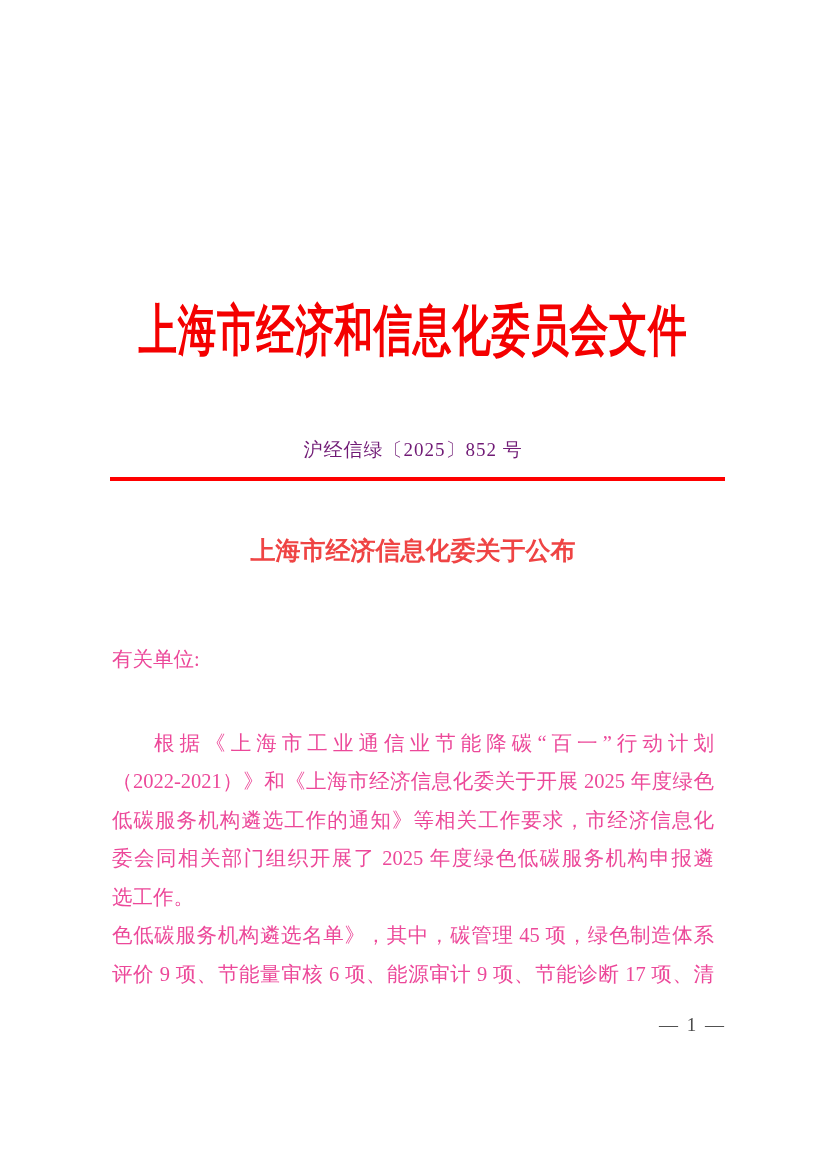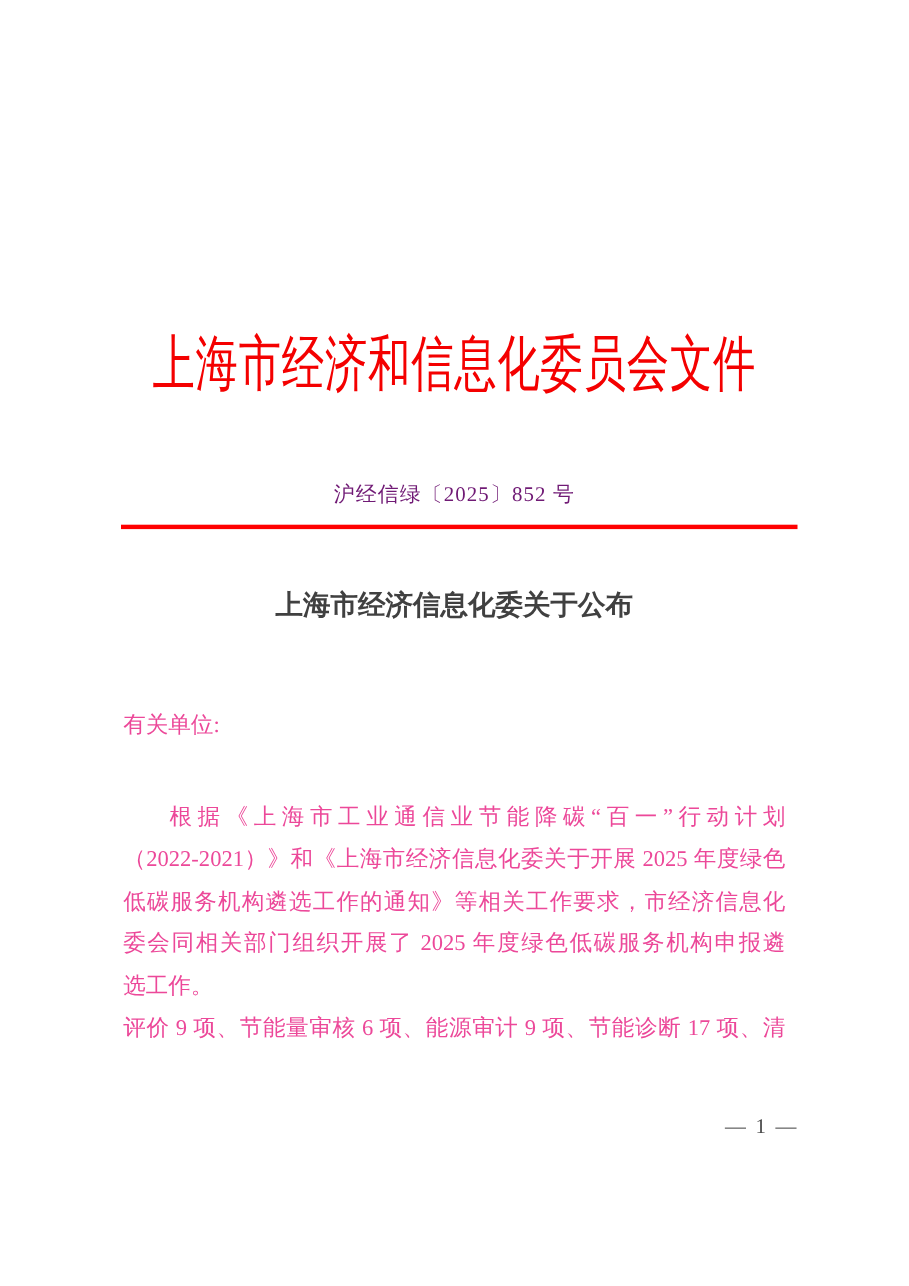--- a/index.html
+++ b/index.html
@@ -19,21 +19,21 @@
   .header-title {
     position: absolute;
     top: 295px;
     left: 0;
     width: 826px;
     height: 72px;
     line-height: 72px;
     text-align: center;
     white-space: nowrap;
     color: #f40000;
-    font-weight: normal;
+    font-weight: bold;
     font-size: 55px;
   }
   .header-title .squeeze {
     display: inline-block;
     transform: scaleX(0.70);
     transform-origin: 50% 50%;
     letter-spacing: 1px;
   }
 
   
@@ -62,21 +62,21 @@
   
   .doc-title {
     position: absolute;
     top: 531px;
     left: 0;
     width: 826px;
     text-align: center;
     font-size: 25px;
     line-height: 39px;
     font-weight: bold;
-    color: #404040;
+    color: #ef4444;
   }
 
   
   .body-text {
     position: absolute;
     top: 640px;
     left: 112px;
     width: 602px;
     font-size: 20.5px;
     line-height: 38.5px;
@@ -124,18 +124,19 @@
     <div>上海市经济信息化委关于公布</div>
   </div>
 
   <div class="body-text">
     <div class="line">有关单位:</div>
     <div class="line indent jlast">根据《上海市工业通信业节能降碳“百一”行动计划</div>
     <div class="line jlast">（2022-2021）》和《上海市经济信息化委关于开展 2025 年度绿色</div>
     <div class="line jlast">低碳服务机构遴选工作的通知》等相关工作要求，市经济信息化</div>
     <div class="line jlast">委会同相关部门组织开展了 2025 年度绿色低碳服务机构申报遴</div>
     <div class="line">选工作。</div>
+    <div class="line jlast">色低碳服务机构遴选名单》，其中，碳管理 45 项，绿色制造体系</div>
     <div class="line jlast">评价 9 项、节能量审核 6 项、能源审计 9 项、节能诊断 17 项、清</div>
   </div>
 
   <div class="page-number">— 1 —</div>
 
 </div>
 
 </body></html>

